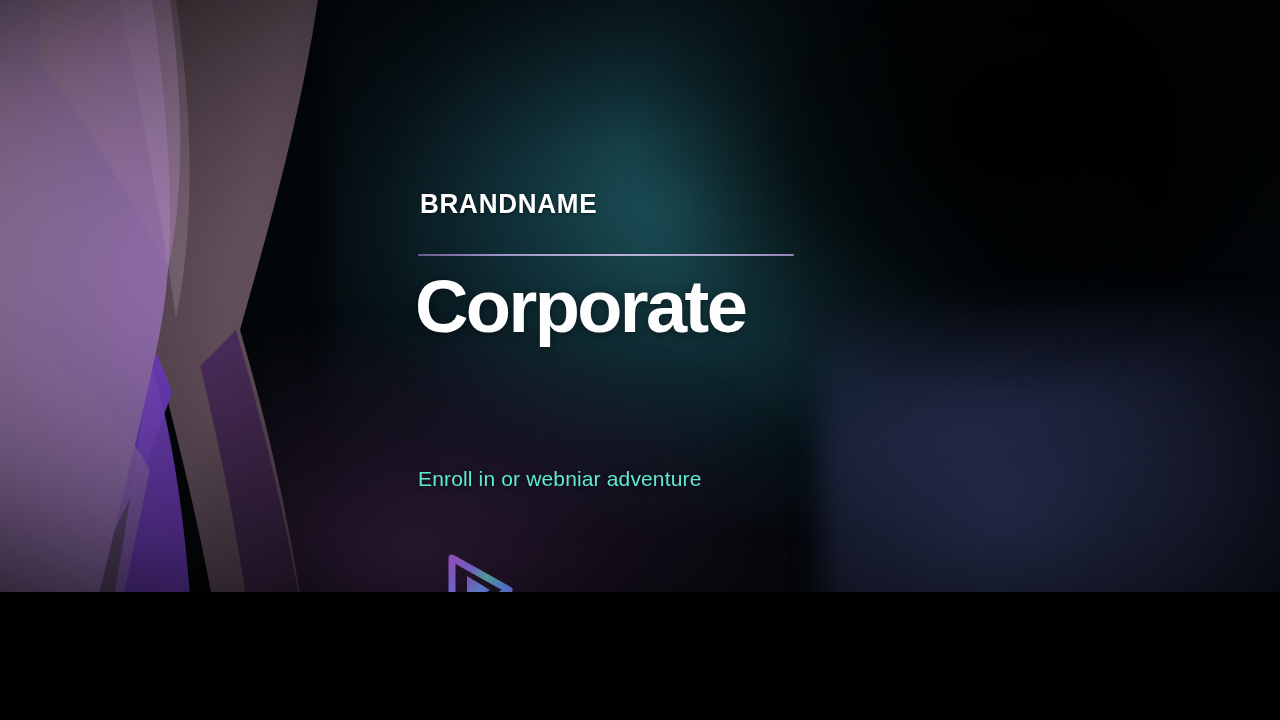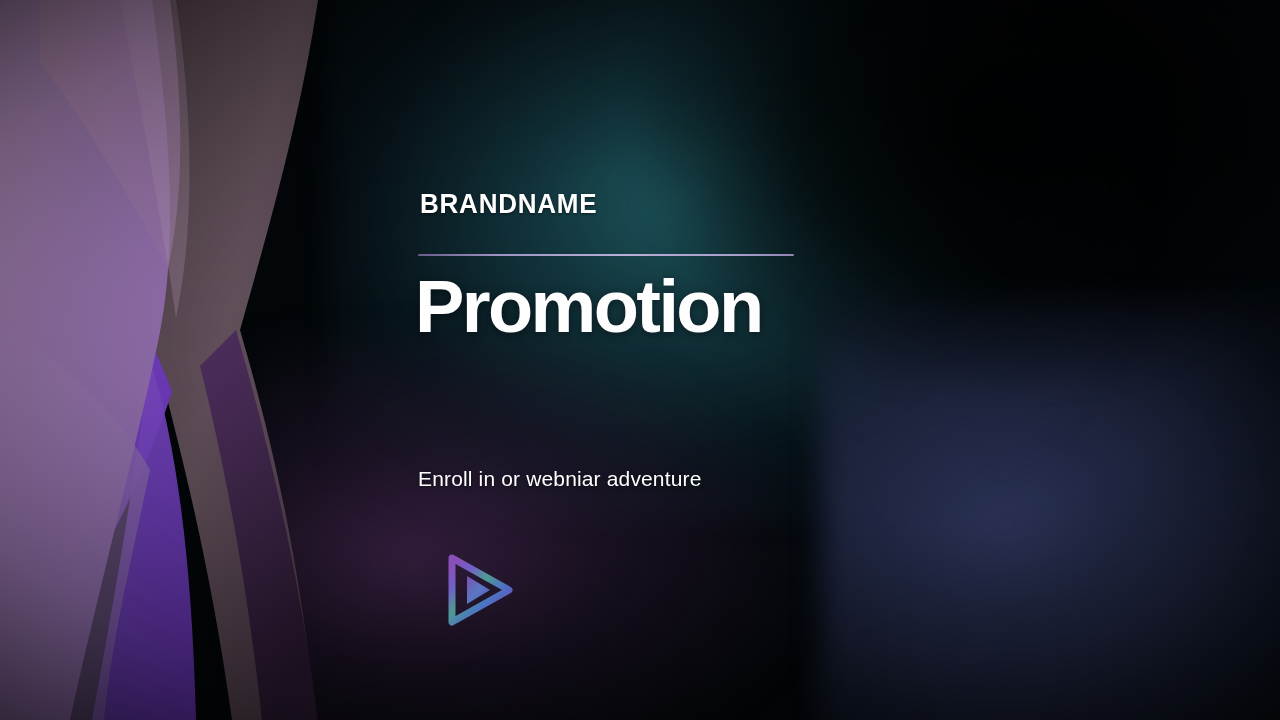--- a/index.html
+++ b/index.html
@@ -8,21 +8,21 @@
     padding: 0;
     background: #000;
   }
   body {
     font-family: "Liberation Sans", sans-serif;
   }
 
   #slide {
     position: relative;
     width: 1280px;
-    height: 720px;
+    height: 592px;
     overflow: hidden;
     background: #020305;
   }
 
   
   .bg-base {
     position: absolute;
     inset: 0;
     background: #03070a;
   }
@@ -143,21 +143,21 @@
     display: block;
     white-space: nowrap;
   }
 
   .subtitle {
     position: absolute;
     left: 0px;
     top: 468px;
     font-size: 21px;
     font-weight: 300;
-    color: #ffffff;
+    color: #5eead4;
     letter-spacing: 0.15px;
     line-height: 1;
     white-space: nowrap;
     text-shadow: 0 1px 4px rgba(0,0,0,0.5);
   }
 
   .play-btn {
     position: absolute;
     left: 13px;
     top: 552px;
@@ -248,21 +248,21 @@
 
   <div class="vignette"></div>
 
   <div class="content">
 
     <div class="brandname">BRANDNAME</div>
 
     <div class="divider"></div>
 
     <div class="headline">
-      <span class="hl-line">Promotion</span>
+      <span class="hl-line">Corporate</span>
     </div>
 
     <div class="subtitle">Enroll in or webniar adventure</div>
 
     <button class="play-btn" aria-label="Play">
       <svg width="88" height="76" viewBox="0 0 88 76" xmlns="http://www.w3.org/2000/svg">
         <defs>
           <linearGradient id="gPlay" x1="0.05" y1="0.05" x2="0.85" y2="0.95">
             <stop offset="0%" stop-color="#8a4fb8"></stop>
             <stop offset="24%" stop-color="#6f62c6"></stop>

